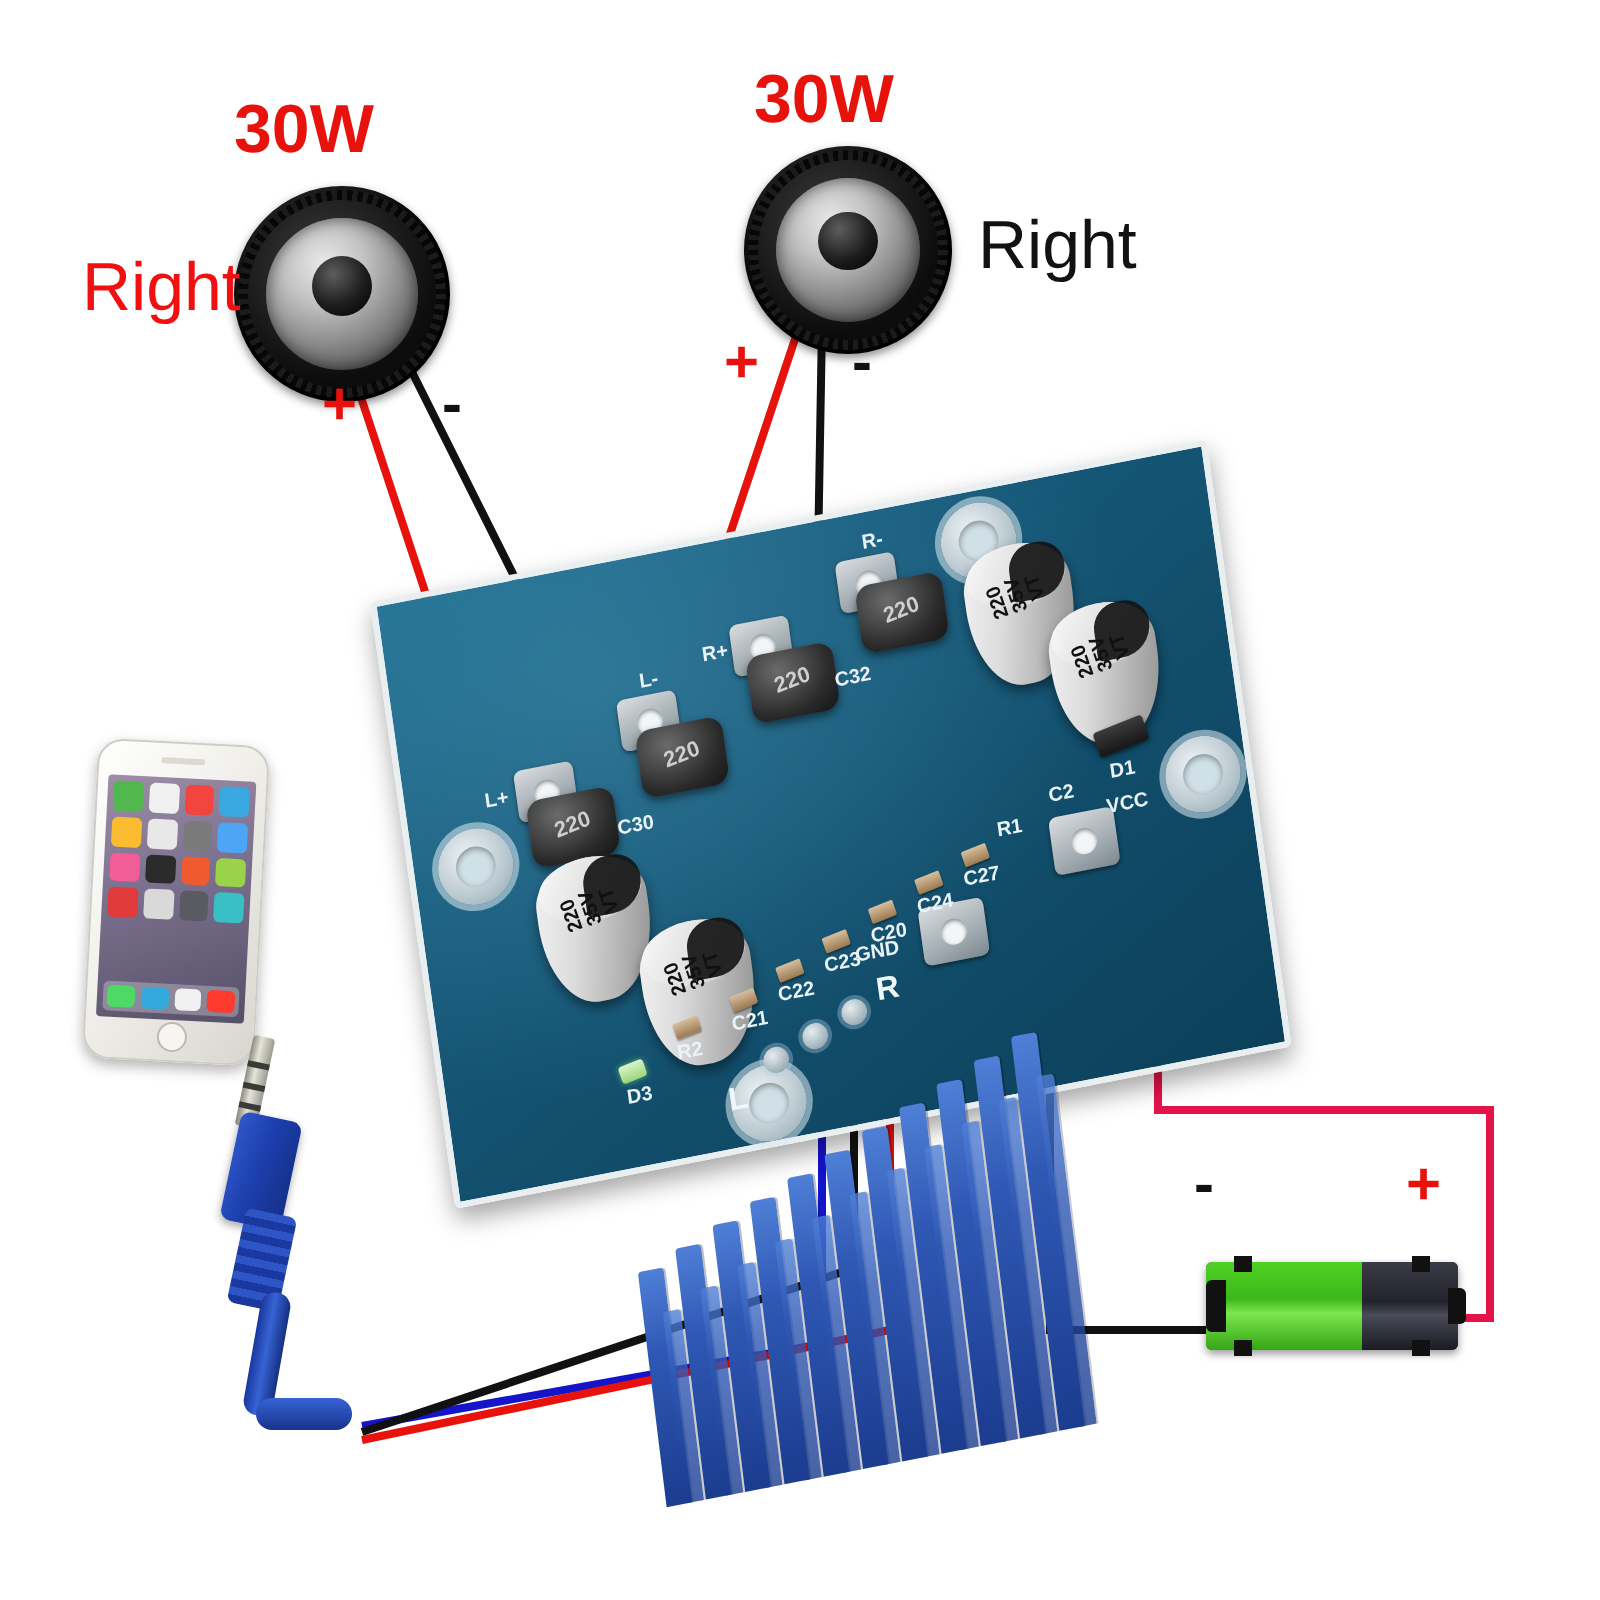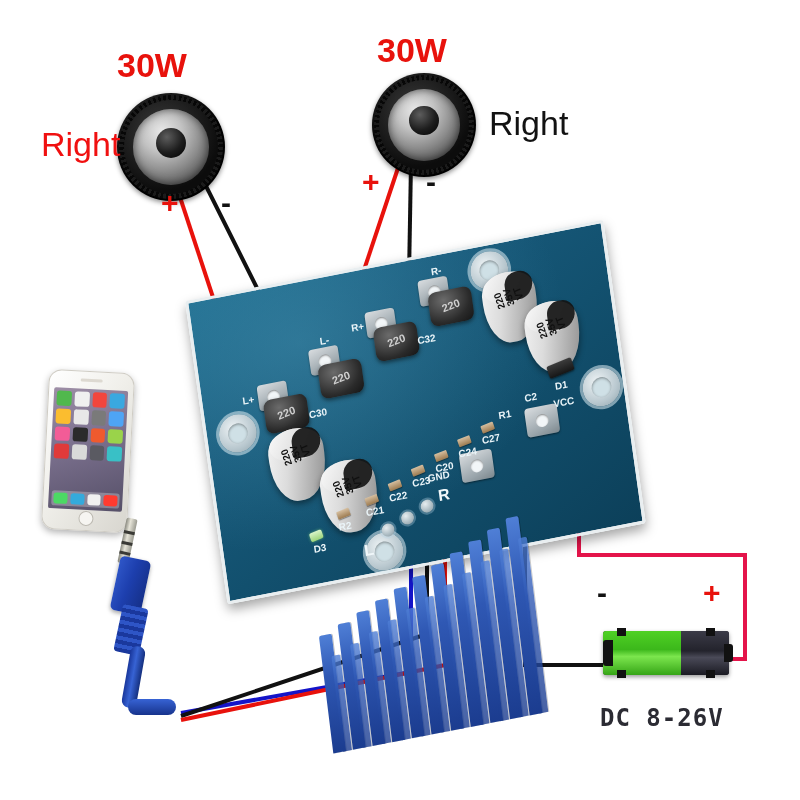--- a/index.html
+++ b/index.html
@@ -391,15 +391,14 @@
       <div class="bcapL"></div>
       <div class="bcapR"></div>
       <div class="btab" style="left:14px;top:-3px;"></div>
       <div class="btab" style="left:14px;bottom:-3px;"></div>
       <div class="btab" style="right:14px;top:-3px;"></div>
       <div class="btab" style="right:14px;bottom:-3px;"></div>
     </div>
   </div>
   <div class="lbl sgn neg" style="left:597px;top:578px;">-</div>
   <div class="lbl sgn pos" style="left:703px;top:578px;">+</div>
-  <div class="lbl tdc" style="left:600px;top:706px;">DC 8-26V</div>
 
 </div>
 
 </body></html>

